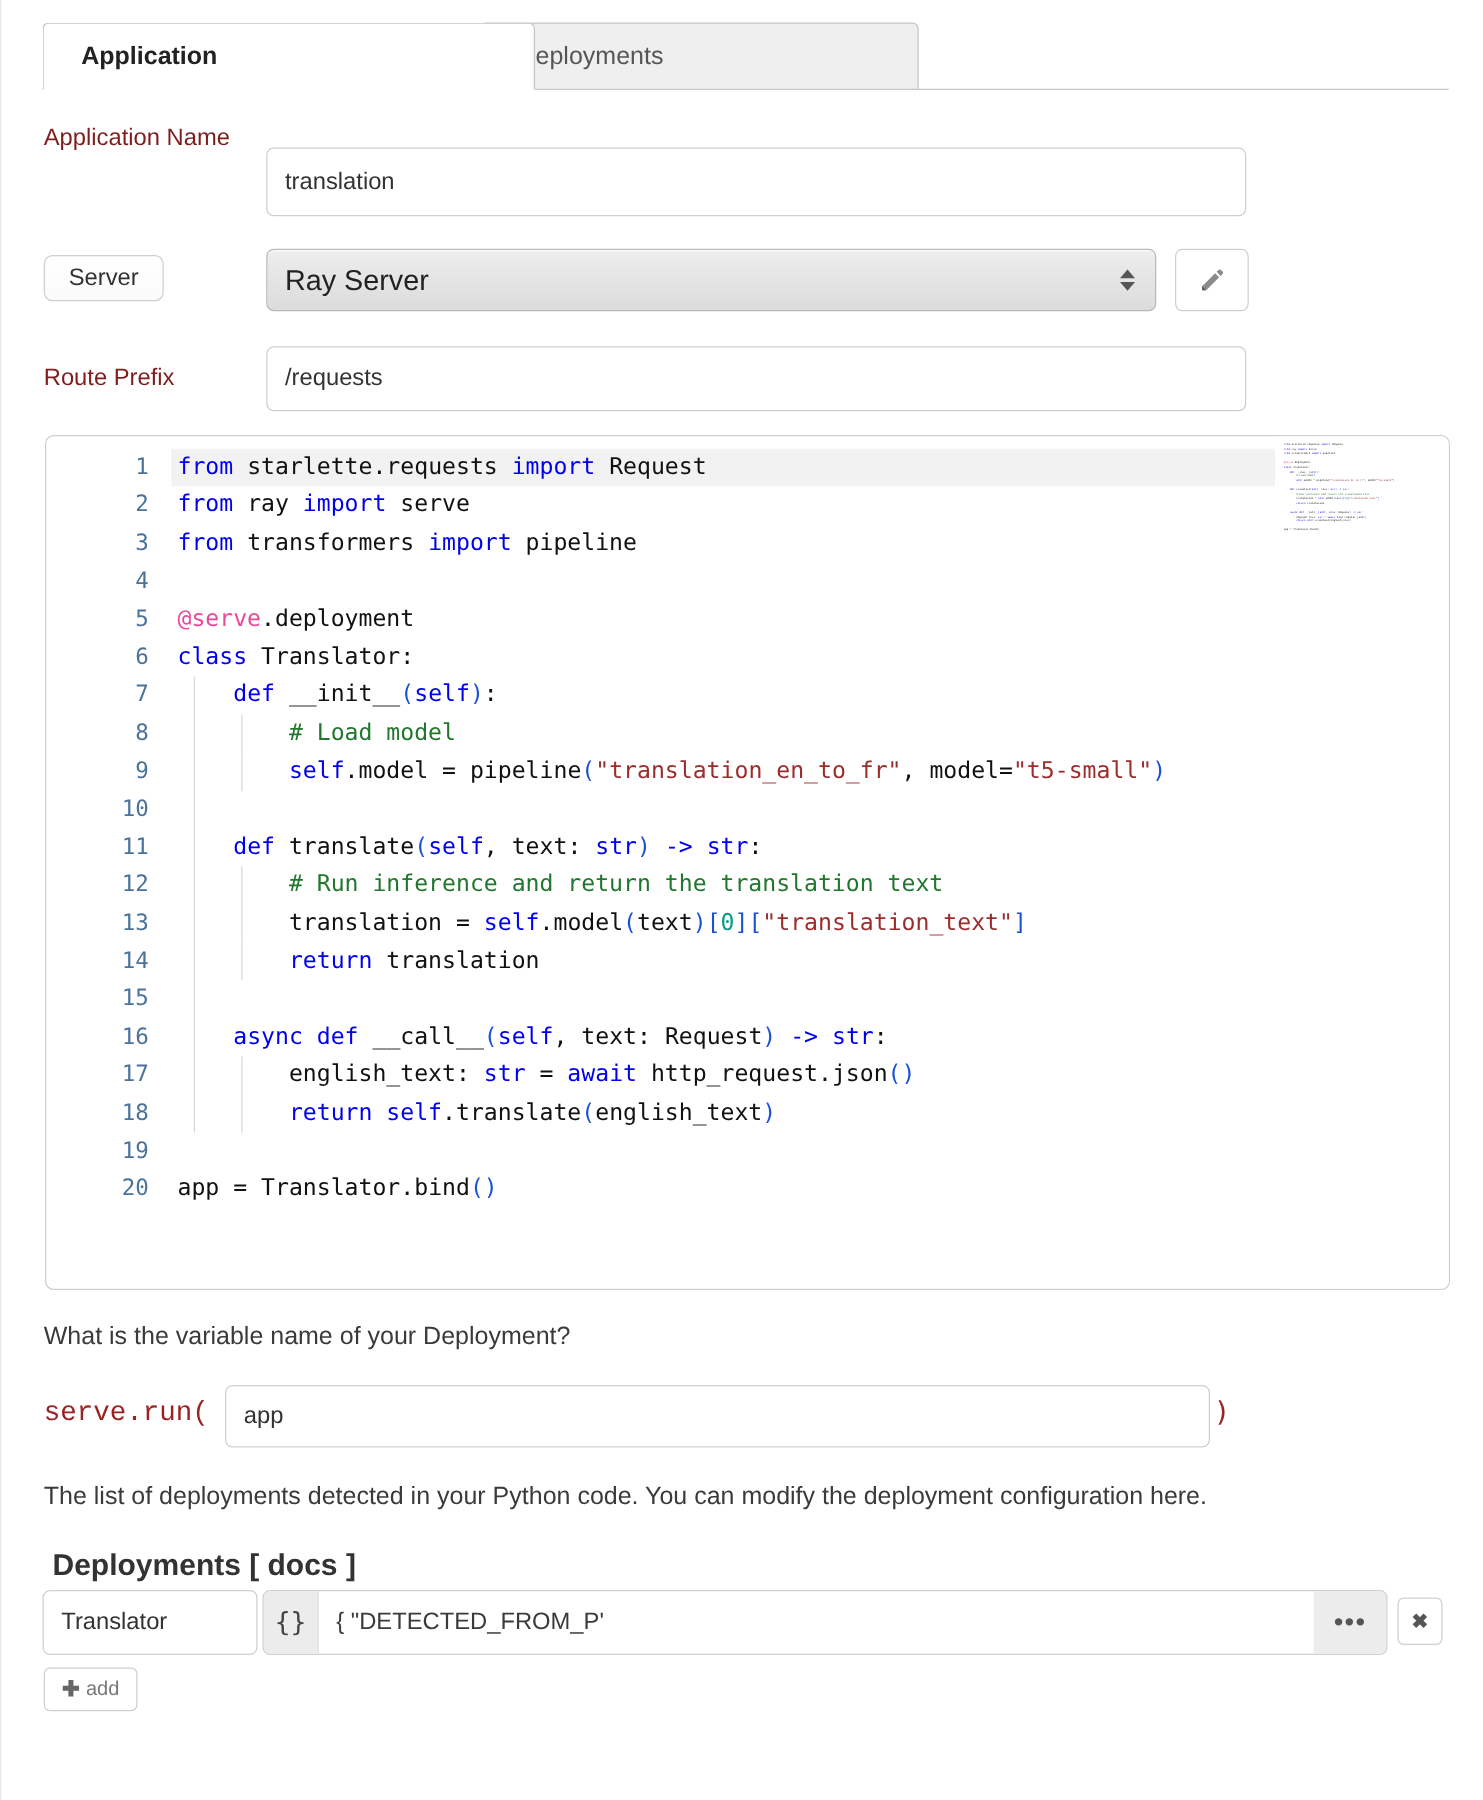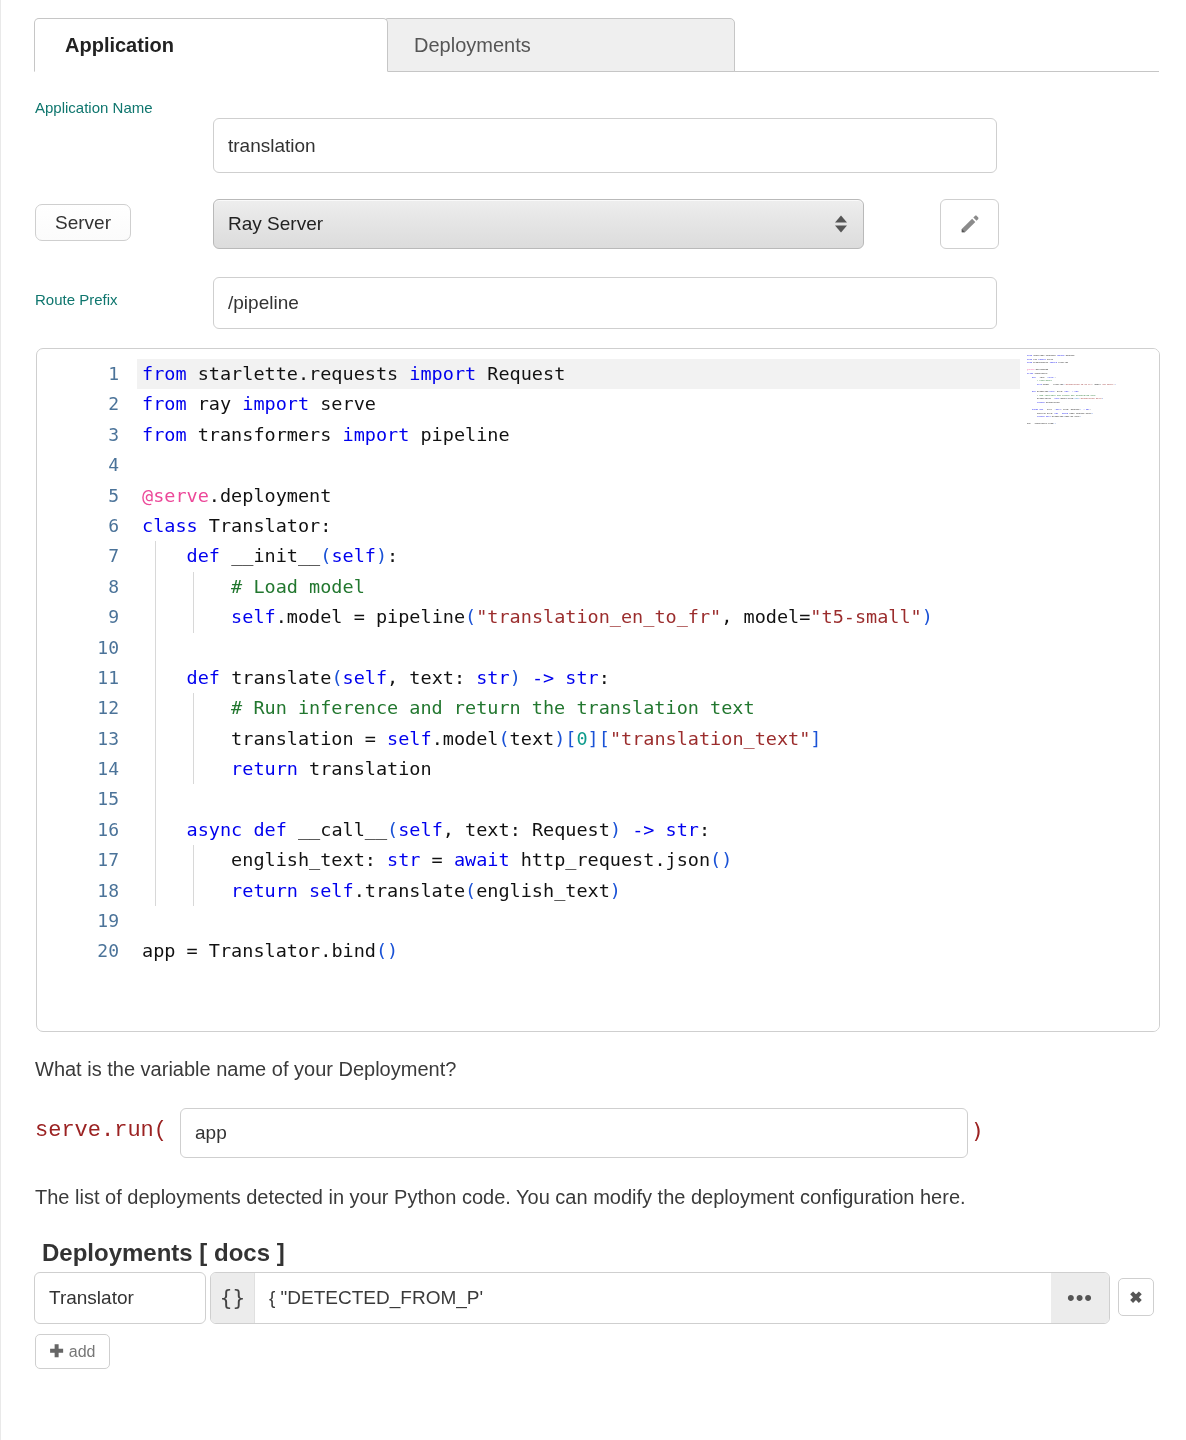--- a/index.html
+++ b/index.html
@@ -28,27 +28,27 @@
     border-top-left-radius: 5px; border-top-right-radius: 5px;
     display: flex; align-items: center; justify-content: flex-start;
     padding-left: 30px;
     font-size: 20px; color: #555; background: #efefef;
     z-index: 1;
   }
   .tab.active {
     background: #ffffff; border-bottom-color: #ffffff;
     color: #222; font-weight: bold; z-index: 2;
   }
-  .tab-app { left: 0; width: 354px; text-align: right; }
+  .tab-app { left: 0; width: 394px; text-align: right; }
   .tab-env { left: 349px; width: 352px; }
 
   
   .label-static {
     position: absolute;
-    font-size: 15px; color: #0f766e; line-height: 1.22;
+    font-size: 19px; color: #7f1d1d; line-height: 1.22;
   }
   .txtfield {
     position: absolute;
     border: 1px solid #cfcfcf; border-radius: 6px;
     background: #fff;
     font-size: 19px; color: #333;
     padding: 0 14px;
     display: flex; align-items: center;
     font-family: "Liberation Sans", sans-serif;
   }
@@ -60,26 +60,26 @@
   .pill-btn {
     position: absolute;
     border: 1px solid #cfcfcf; border-radius: 7px;
     background: linear-gradient(#ffffff, #fbfbfb);
     font-size: 19px; color: #333;
     display: flex; align-items: center; justify-content: center;
   }
   #server-btn { left: 34px; top: 204px; width: 96px; height: 37px; }
 
   .selectbox {
-    position: absolute; left: 212px; top: 199px; width: 651px; height: 50px;
+    position: absolute; left: 212px; top: 199px; width: 712px; height: 50px;
     border: 1px solid #b9b9b9; border-radius: 6px;
     background: linear-gradient(#eeeeee 0%, #e6e6e6 40%, #dcdcdc 100%);
     box-shadow: inset 0 1px 0 #fafafa;
     display: flex; align-items: center; padding: 0 14px;
-    font-size: 19px; color: #222;
+    font-size: 23px; color: #222;
   }
   .select-arrows {
     position: absolute; right: 16px; top: 50%; transform: translateY(-50%);
     display: flex; flex-direction: column; align-items: center; gap: 3px;
   }
   .arrow-up, .arrow-dn { width: 0; height: 0; border-left: 6px solid transparent; border-right: 6px solid transparent; }
   .arrow-up { border-bottom: 7px solid #555; }
   .arrow-dn { border-top: 7px solid #555; }
 
   .icon-btn {
@@ -230,21 +230,21 @@
   </div>
   <div class="icon-btn" id="edit-btn">
     <svg width="22" height="22" viewBox="0 0 24 24">
       <path d="M3 17.5 L14.3 6.2 L17.8 9.7 L6.5 21 L3 21 Z" fill="#8b8b8b"></path>
       <path d="M15.6 4.9 L17.3 3.2 C17.9 2.6 18.8 2.6 19.4 3.2 L20.8 4.6 C21.4 5.2 21.4 6.1 20.8 6.7 L19.1 8.4 Z" fill="#8b8b8b"></path>
       <path d="M3 17.5 L6.5 21 L3 21 Z" fill="#555"></path>
     </svg>
   </div>
 
   <div class="label-static" id="routeprefix-label">Route Prefix</div>
-  <div class="txtfield" id="routeprefix-field">/pipeline</div>
+  <div class="txtfield" id="routeprefix-field">/requests</div>
 
   <div class="editor">
     <div class="code-area">
       <div class="code-lines" id="code-lines"><div class="cline cur"><div class="lnum">1</div><div class="ln-content-wrap"><div class="ln-text"><span class="k">from</span><span class="tx"> </span><span class="tx">starlette</span><span class="tx">.</span><span class="tx">requests</span><span class="tx"> </span><span class="k">import</span><span class="tx"> </span><span class="tx">Request</span></div></div></div><div class="cline"><div class="lnum">2</div><div class="ln-content-wrap"><div class="ln-text"><span class="k">from</span><span class="tx"> </span><span class="tx">ray</span><span class="tx"> </span><span class="k">import</span><span class="tx"> </span><span class="tx">serve</span></div></div></div><div class="cline"><div class="lnum">3</div><div class="ln-content-wrap"><div class="ln-text"><span class="k">from</span><span class="tx"> </span><span class="tx">transformers</span><span class="tx"> </span><span class="k">import</span><span class="tx"> </span><span class="tx">pipeline</span></div></div></div><div class="cline"><div class="lnum">4</div><div class="ln-content-wrap"><div class="ln-text"></div></div></div><div class="cline"><div class="lnum">5</div><div class="ln-content-wrap"><div class="ln-text"><span class="dec">@serve</span><span class="tx">.</span><span class="tx">deployment</span></div></div></div><div class="cline"><div class="lnum">6</div><div class="ln-content-wrap"><div class="ln-text"><span class="k">class</span><span class="tx"> </span><span class="tx">Translator</span><span class="tx">:</span></div></div></div><div class="cline"><div class="lnum">7</div><div class="ln-content-wrap"><div class="ind1"></div><div class="ln-text">    <span class="k">def</span><span class="tx"> </span><span class="tx">__init__</span><span class="pn">(</span><span class="k">self</span><span class="pn">)</span><span class="tx">:</span></div></div></div><div class="cline"><div class="lnum">8</div><div class="ln-content-wrap"><div class="ind1"></div><div class="ind2"></div><div class="ln-text">        <span class="cm"># Load model</span></div></div></div><div class="cline"><div class="lnum">9</div><div class="ln-content-wrap"><div class="ind1"></div><div class="ind2"></div><div class="ln-text">        <span class="k">self</span><span class="tx">.</span><span class="tx">model</span><span class="tx"> </span><span class="tx">=</span><span class="tx"> </span><span class="tx">pipeline</span><span class="pn">(</span><span class="st">"translation_en_to_fr"</span><span class="tx">,</span><span class="tx"> </span><span class="tx">model</span><span class="tx">=</span><span class="st">"t5-small"</span><span class="pn">)</span></div></div></div><div class="cline"><div class="lnum">10</div><div class="ln-content-wrap"><div class="ind1"></div><div class="ln-text"></div></div></div><div class="cline"><div class="lnum">11</div><div class="ln-content-wrap"><div class="ind1"></div><div class="ln-text">    <span class="k">def</span><span class="tx"> </span><span class="tx">translate</span><span class="pn">(</span><span class="k">self</span><span class="tx">,</span><span class="tx"> </span><span class="tx">text</span><span class="tx">:</span><span class="tx"> </span><span class="k">str</span><span class="pn">)</span><span class="tx"> </span><span class="k">-&gt;</span><span class="tx"> </span><span class="k">str</span><span class="tx">:</span></div></div></div><div class="cline"><div class="lnum">12</div><div class="ln-content-wrap"><div class="ind1"></div><div class="ind2"></div><div class="ln-text">        <span class="cm"># Run inference and return the translation text</span></div></div></div><div class="cline"><div class="lnum">13</div><div class="ln-content-wrap"><div class="ind1"></div><div class="ind2"></div><div class="ln-text">        <span class="tx">translation</span><span class="tx"> </span><span class="tx">=</span><span class="tx"> </span><span class="k">self</span><span class="tx">.</span><span class="tx">model</span><span class="pn">(</span><span class="tx">text</span><span class="pn">)</span><span class="pn">[</span><span class="nm">0</span><span class="pn">]</span><span class="pn">[</span><span class="st">"translation_text"</span><span class="pn">]</span></div></div></div><div class="cline"><div class="lnum">14</div><div class="ln-content-wrap"><div class="ind1"></div><div class="ind2"></div><div class="ln-text">        <span class="k">return</span><span class="tx"> </span><span class="tx">translation</span></div></div></div><div class="cline"><div class="lnum">15</div><div class="ln-content-wrap"><div class="ind1"></div><div class="ln-text"></div></div></div><div class="cline"><div class="lnum">16</div><div class="ln-content-wrap"><div class="ind1"></div><div class="ln-text">    <span class="k">async</span><span class="tx"> </span><span class="k">def</span><span class="tx"> </span><span class="tx">__call__</span><span class="pn">(</span><span class="k">self</span><span class="tx">,</span><span class="tx"> </span><span class="tx">text</span><span class="tx">:</span><span class="tx"> </span><span class="tx">Request</span><span class="pn">)</span><span class="tx"> </span><span class="k">-&gt;</span><span class="tx"> </span><span class="k">str</span><span class="tx">:</span></div></div></div><div class="cline"><div class="lnum">17</div><div class="ln-content-wrap"><div class="ind1"></div><div class="ind2"></div><div class="ln-text">        <span class="tx">english_text</span><span class="tx">:</span><span class="tx"> </span><span class="k">str</span><span class="tx"> </span><span class="tx">=</span><span class="tx"> </span><span class="k">await</span><span class="tx"> </span><span class="tx">http_request</span><span class="tx">.</span><span class="tx">json</span><span class="pn">(</span><span class="pn">)</span></div></div></div><div class="cline"><div class="lnum">18</div><div class="ln-content-wrap"><div class="ind1"></div><div class="ind2"></div><div class="ln-text">        <span class="k">return</span><span class="tx"> </span><span class="k">self</span><span class="tx">.</span><span class="tx">translate</span><span class="pn">(</span><span class="tx">english_text</span><span class="pn">)</span></div></div></div><div class="cline"><div class="lnum">19</div><div class="ln-content-wrap"><div class="ln-text"></div></div></div><div class="cline"><div class="lnum">20</div><div class="ln-content-wrap"><div class="ln-text"><span class="tx">app</span><span class="tx"> </span><span class="tx">=</span><span class="tx"> </span><span class="tx">Translator</span><span class="tx">.</span><span class="tx">bind</span><span class="pn">(</span><span class="pn">)</span></div></div></div></div>
     </div>
     <div class="gutter-sep"></div>
     <div class="minimap">
       <div class="minimap-inner" id="minimap-inner"><span class="k">from</span><span class="tx"> </span><span class="tx">starlette</span><span class="tx">.</span><span class="tx">requests</span><span class="tx"> </span><span class="k">import</span><span class="tx"> </span><span class="tx">Request</span>
 <span class="k">from</span><span class="tx"> </span><span class="tx">ray</span><span class="tx"> </span><span class="k">import</span><span class="tx"> </span><span class="tx">serve</span>
 <span class="k">from</span><span class="tx"> </span><span class="tx">transformers</span><span class="tx"> </span><span class="k">import</span><span class="tx"> </span><span class="tx">pipeline</span>

